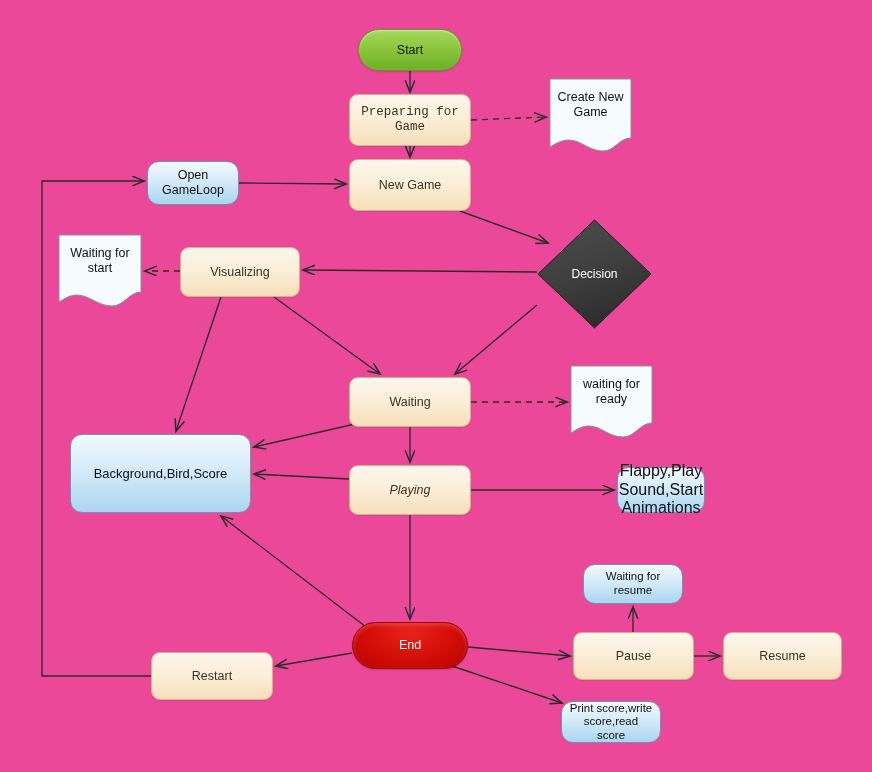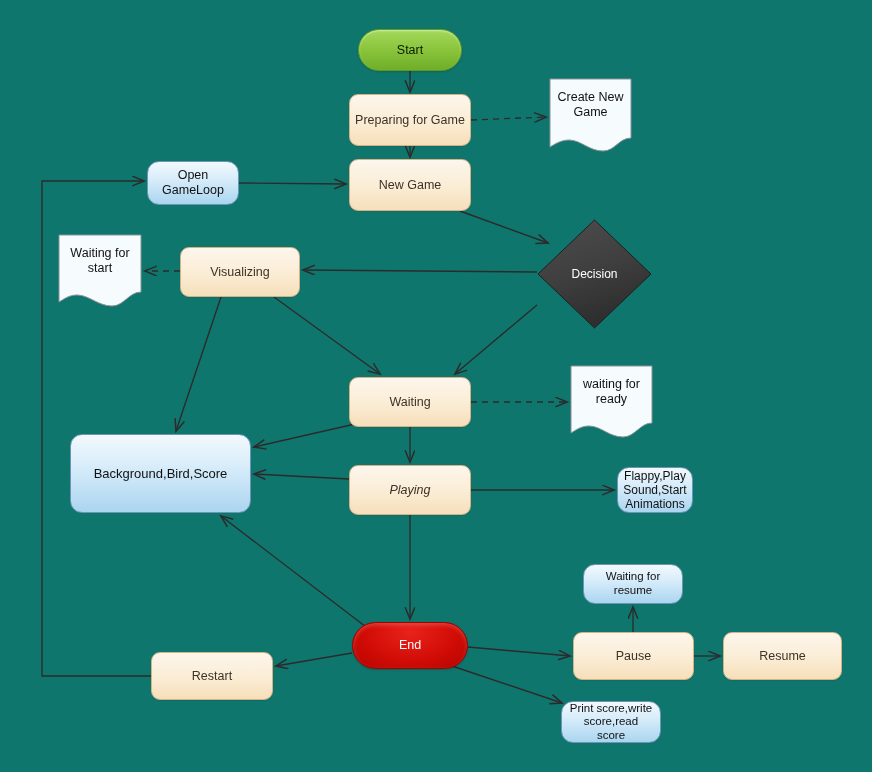--- a/index.html
+++ b/index.html
@@ -11,21 +11,21 @@
   body {
     width: 872px;
     height: 772px;
     font-family: "Liberation Sans", sans-serif;
     overflow: hidden;
   }
   #diagram-root {
     position: relative;
     width: 872px;
     height: 772px;
-    background: #0f766e;
+    background: #ec4899;
   }
   #edge-layer {
     position: absolute;
     left: 0; top: 0;
     width: 872px;
     height: 772px;
     pointer-events: none;
   }
   .node {
     position: absolute;
@@ -182,21 +182,21 @@
 
     <g fill="none" stroke="#2b2b2b" stroke-width="1.35">
       <path d="M 151 676 L 42 676 L 42 181 L 144 181" marker-end="url(#arrowOpen)"></path>
     </g>
   </svg>
 
   <div class="node n-start" style="left:358px; top:29px; width:104px; height:42px;">
     <span>Start</span>
   </div>
 
-  <div class="node n-process" style="left:349px; top:94px; width:122px; height:52px;">
+  <div class="node n-process" style="left:349px; top:94px; width:122px; height:52px;font-family:Liberation Mono, monospace;">
     <span>Preparing for Game</span>
   </div>
 
   <div class="n-note-wrap" style="left:549px; top:78px; width:83px; height:74px;">
     <svg class="n-note-shape" viewBox="0 0 83 74" preserveAspectRatio="none">
       <path d="M 1 1 L 82 1 L 82 60 C 70 60 66 73 54 73 C 40 73 32 62 20 62 C 12 62 6 66 1 69 Z" fill="#f6fbfd" stroke="#8a9299" stroke-width="1"></path>
     </svg>
     <div class="n-note-label">Create New
 Game</div>
   </div>
@@ -249,21 +249,21 @@
   </div>
 
   <div class="node n-blue" style="left:70px; top:434px; width:181px; height:79px; font-size:13px;">
     <span>Background,Bird,Score</span>
   </div>
 
   <div class="node n-process" style="left:349px; top:465px; width:122px; height:50px;font-style:italic;">
     <span>Playing</span>
   </div>
 
-  <div class="node n-blue" style="left:617px; top:467px; width:76px; height:46px; font-size:12px;">
+  <div class="node n-blue" style="left:617px; top:467px; width:88px; height:46px; font-size:16px;">
     <span>Flappy,Play
 Sound,Start
 Animations</span>
   </div>
 
   <div class="node n-blue" style="left:583px; top:564px; width:100px; height:40px; font-size:11.5px;">
     <span>Waiting for
 resume</span>
   </div>
 

